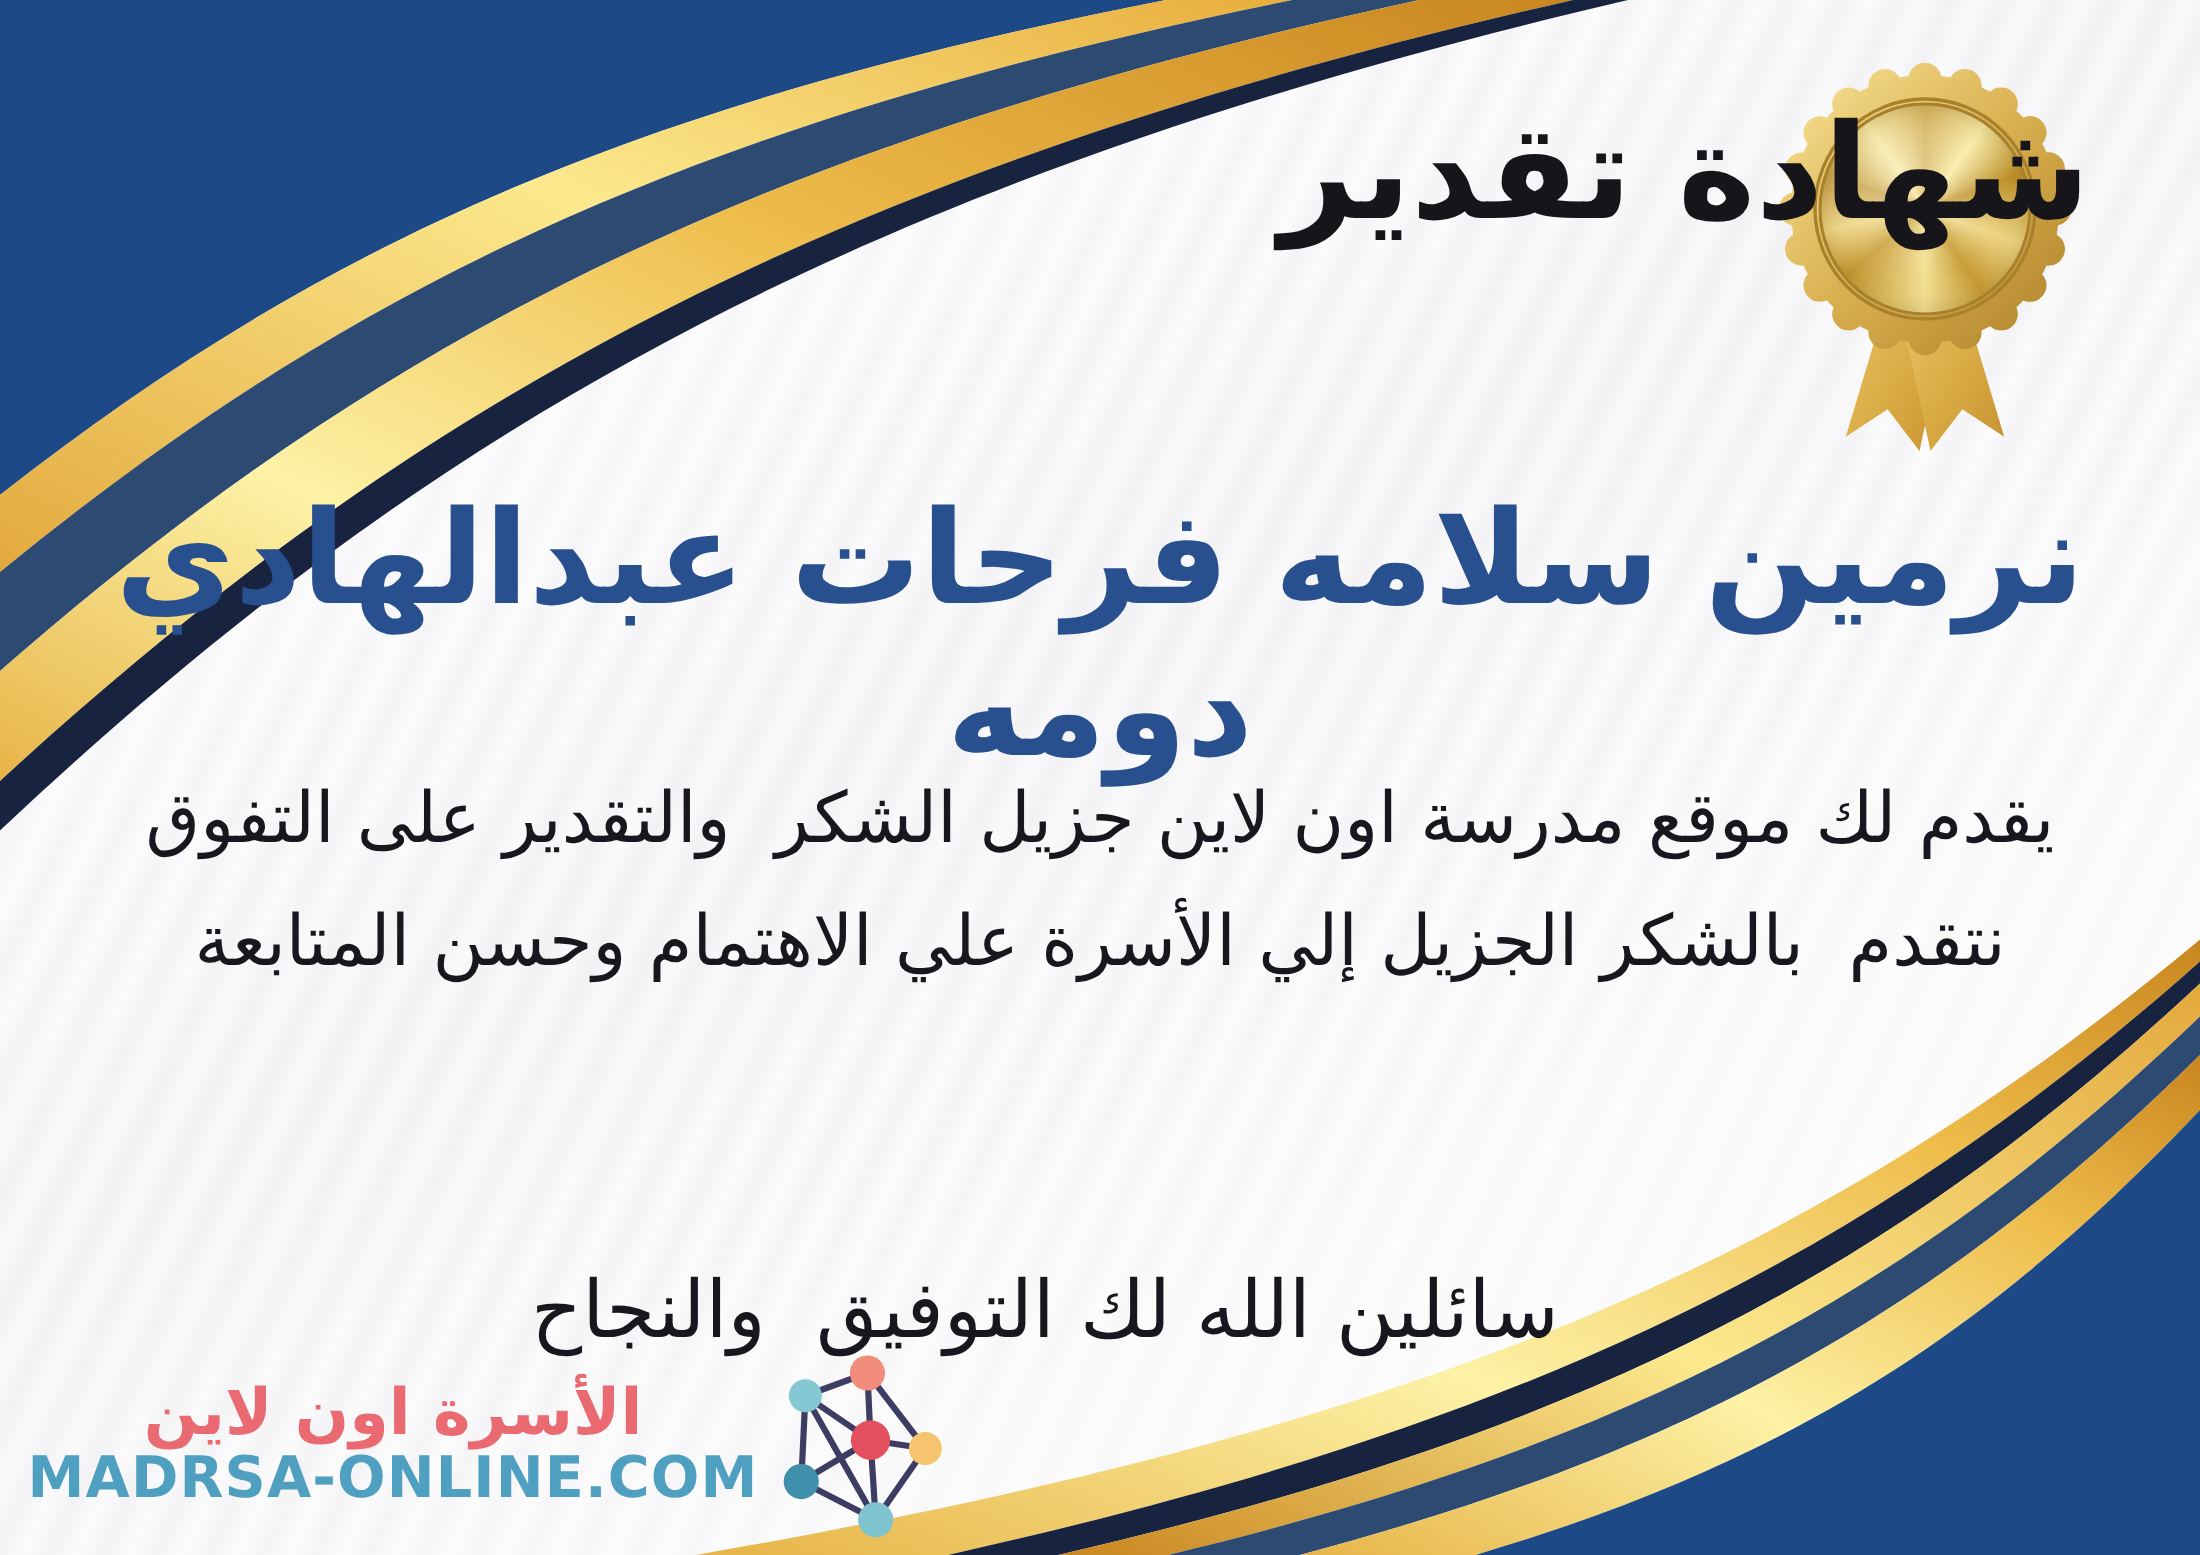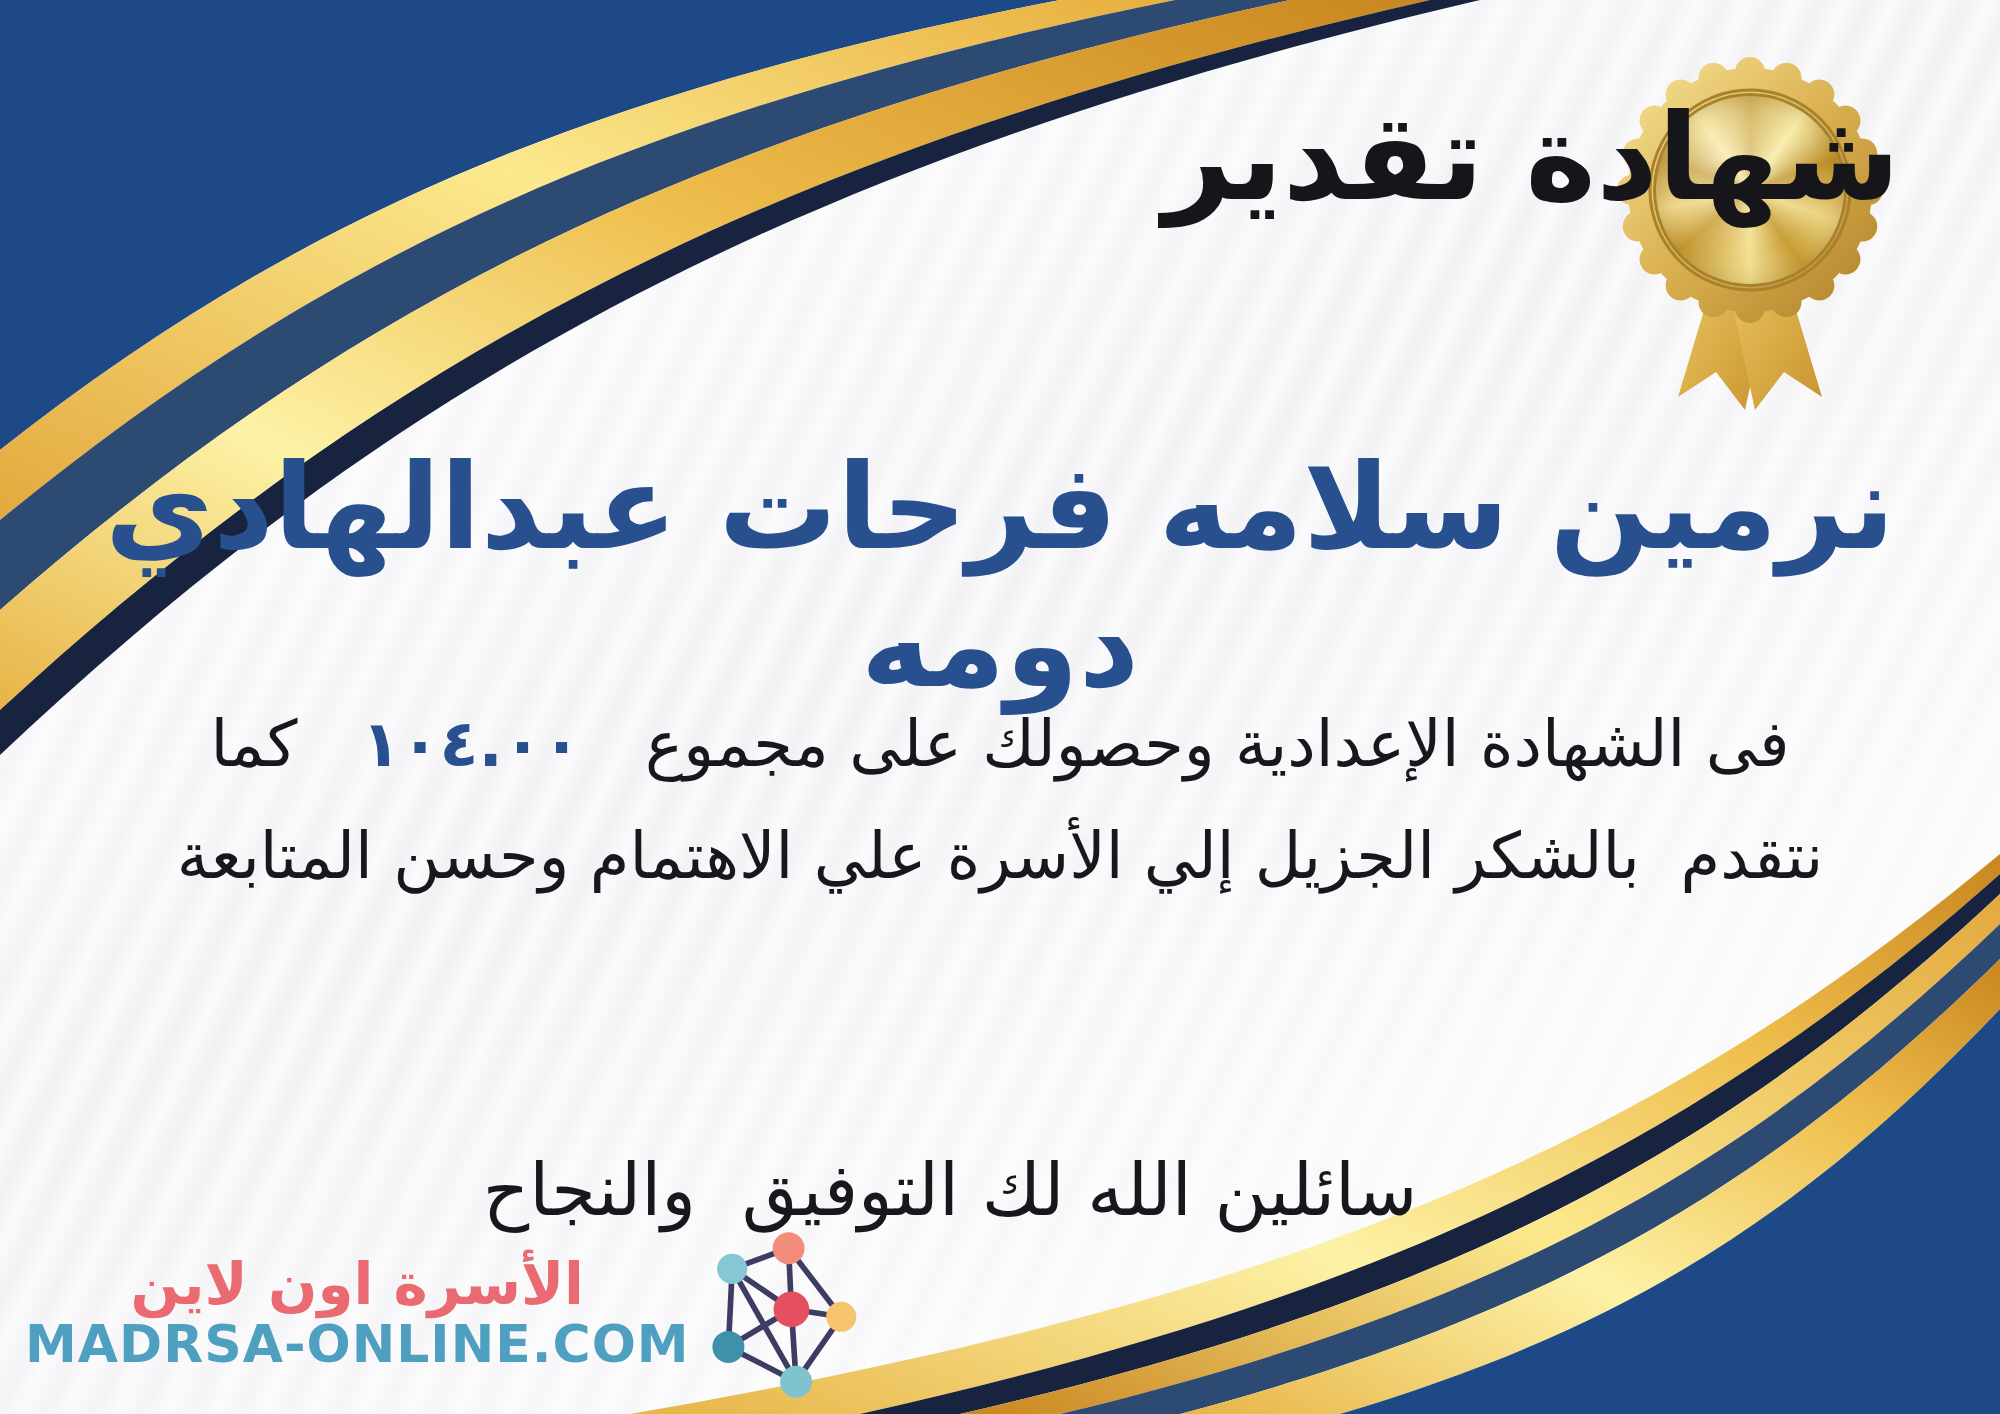--- a/index.html
+++ b/index.html
@@ -148,21 +148,21 @@
       <circle cx="150" cy="148" r="100" fill="none" stroke="#a8812c" stroke-width="3"></circle>
     </svg>
     <div class="medal-face"></div>
   </div>
 
   <div class="title">شهادة تقدير</div>
 
   <div class="student-name">نرمين سلامه فرحات عبدالهادي  دومه</div>
 
   <div class="body-text">
-    <div class="body-line"><span>فى الشهادة الإعدادية وحصولك على مجموع</span><span class="score">١٠٤.٠٠</span><span>كما</span></div>
+    <div class="body-line">يقدم لك موقع مدرسة اون لاين جزيل الشكر  والتقدير على التفوق</div>
     <div class="body-line">نتقدم  بالشكر الجزيل إلي الأسرة علي الاهتمام وحسن المتابعة</div>
   </div>
 
   <div class="closing">سائلين الله لك التوفيق  والنجاح</div>
 
   <div class="logo">
     <div class="logo-text">
       <div class="logo-ar">الأسرة اون لاين</div>
       <div class="logo-domain">MADRSA-ONLINE.COM</div>
     </div>

